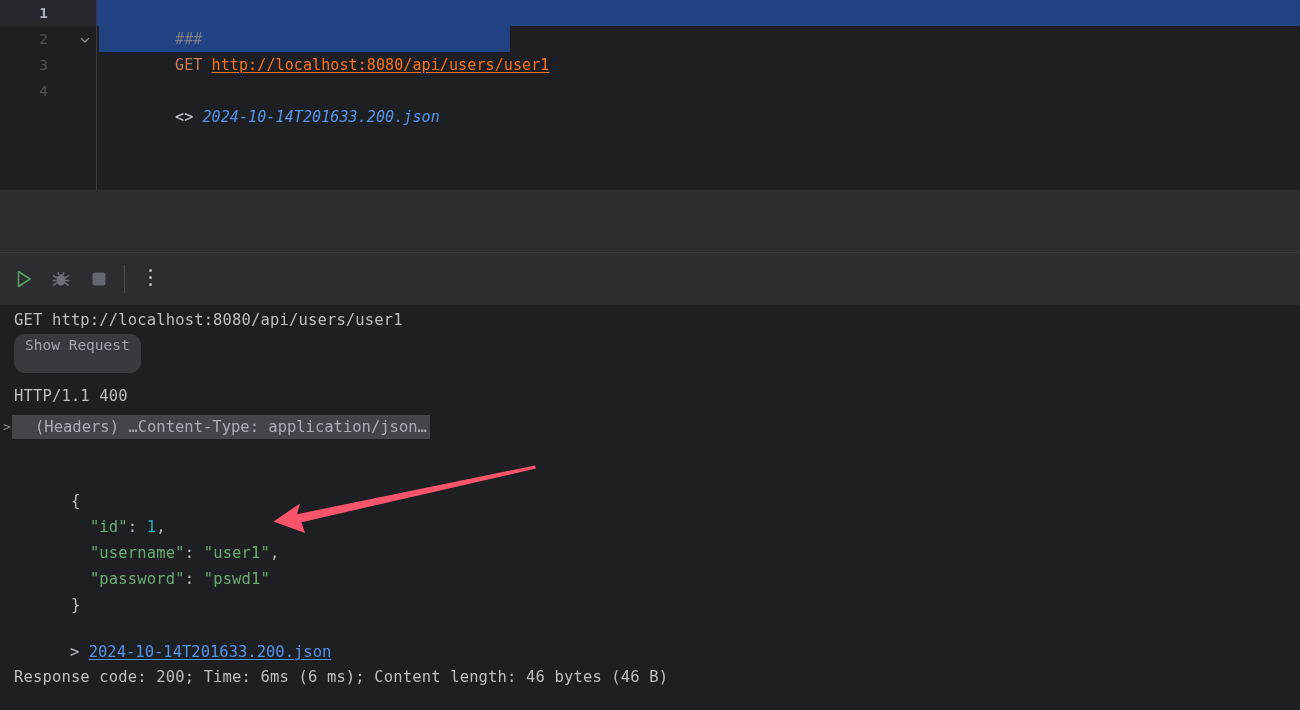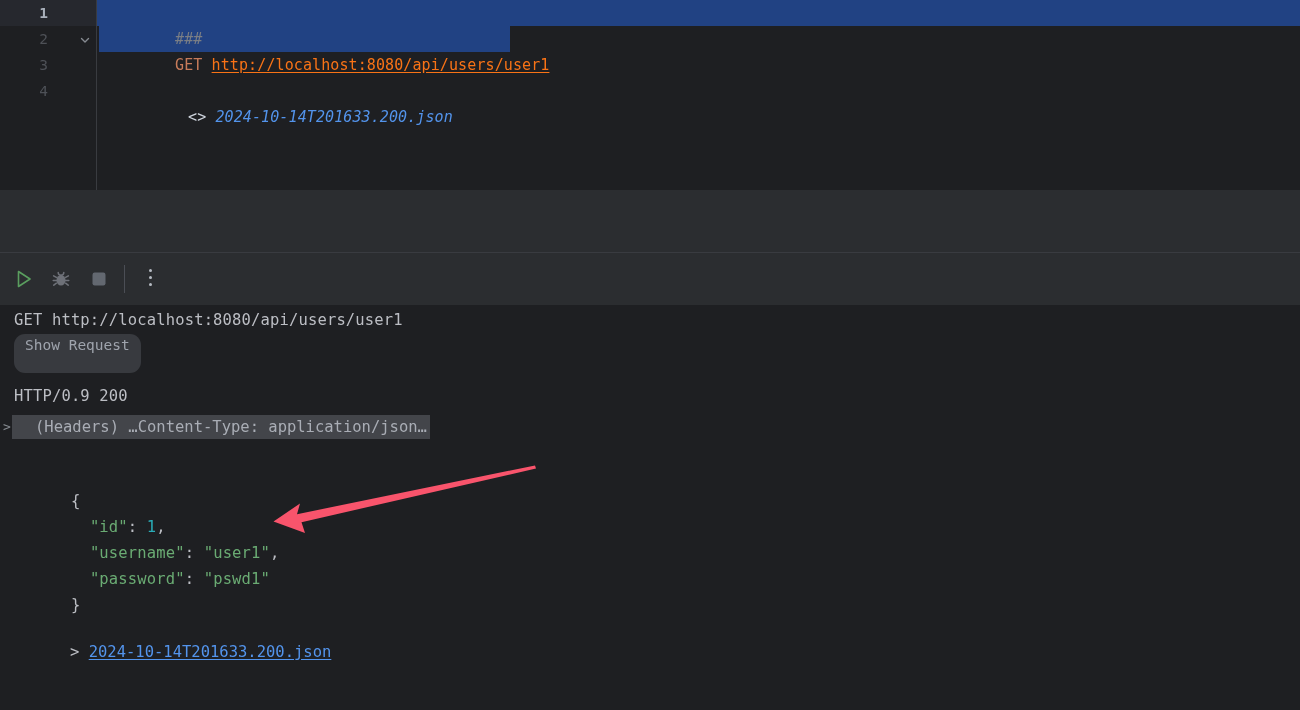--- a/index.html
+++ b/index.html
@@ -273,21 +273,21 @@
       <div class="code-line" style="top:0px; left:5px;">
         <span class="tok-comment">###</span>
       </div>
 
       <div class="code-line" style="top:26px; left:5px;">
         <span class="tok-method">GET</span><span class="tok-anglebr"> </span><span class="tok-url">http://localhost:8080/api/users/user1</span>
       </div>
 
       <div class="code-line" style="top:52px; left:5px;"></div>
 
-      <div class="code-line" style="top:78px; left:18px;">
+      <div class="code-line" style="top:78px; left:5px;">
         <span class="tok-anglebr">&lt;&gt;</span><span class="tok-anglebr"> </span><span class="tok-file">2024-10-14T201633.200.json</span>
       </div>
     </div>
   </div>
 
   <div class="mid-panel"></div>
 
   <div class="run-toolbar">
     <div class="tb-btn" style="left:10px;">
       <svg width="26" height="26" viewBox="0 0 26 26">
@@ -319,21 +319,21 @@
         <i></i>
     </div>
   </div>
 
   <div class="console">
 
     <div class="c-line" style="top:2px;">GET http://localhost:8080/api/users/user1</div>
 
     <div class="pill" style="top:29px;">Show Request</div>
 
-    <div class="c-line" style="top:78px;">HTTP/0.9 200</div>
+    <div class="c-line" style="top:78px;">HTTP/1.1 400</div>
 
     <div class="expand-arrow" style="top:110px;">&gt;</div>
     <div class="folded-row" style="top:110px;padding-left:23px;">(Headers) …Content-Type: application/json…</div>
 
     <div class="c-line" style="top:157px;">
       <span class="j-punct">{</span>
     </div>
 
     <div class="c-line" style="top:183px;">
       <span class="j-punct">  </span><span class="j-key">"id"</span><span class="j-punct">: </span><span class="j-num">1</span><span class="j-punct">,</span>
@@ -349,20 +349,21 @@
 
     <div class="c-line" style="top:261px;">
       <span class="j-punct">}</span>
     </div>
 
 
     <div class="link-row" style="top:308px;">
       <span class="link-chev">&gt;</span><span class="link-chev"> </span><span class="link-file">2024-10-14T201633.200.json</span>
     </div>
 
+    <div class="c-line" style="top:359px;">Response code: 200; Time: 6ms (6 ms); Content length: 46 bytes (46 B)</div>
   </div>
 
   <svg class="annot" viewBox="0 0 1300 710">
     <g>
       <path d="M 535 465.5
                L 297 514.2
                L 300 503.5
                L 273.5 521.5
                L 305 533.0
                L 301.5 522.2

